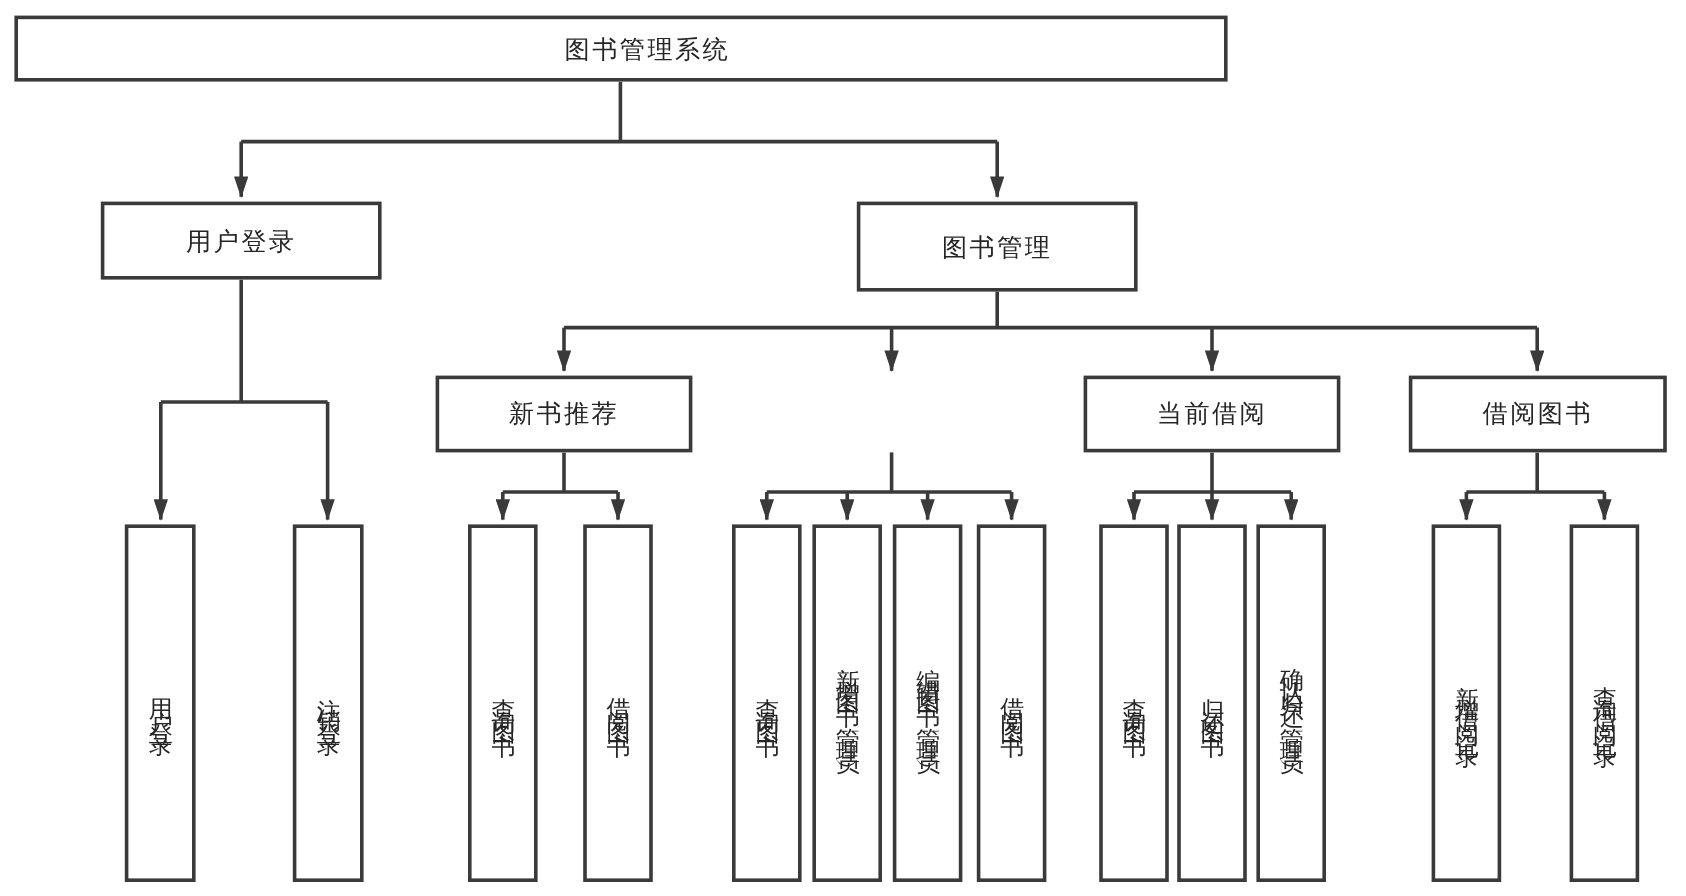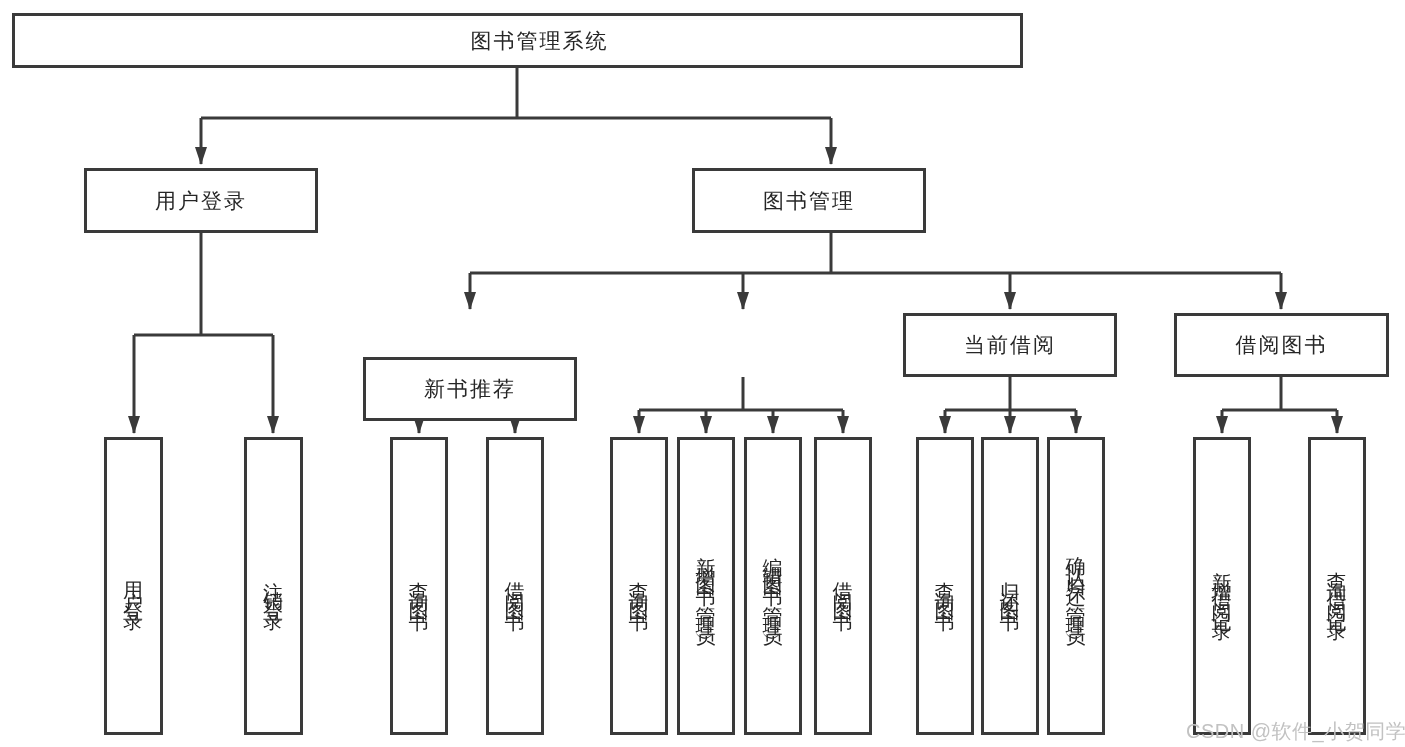--- a/index.html
+++ b/index.html
@@ -122,25 +122,25 @@
     </g>
   </svg>
 
   <div class="node hnode" style="left:12px; top:13px; width:1011px; height:55px;padding-left:44px;">
     <span>图书管理系统</span>
   </div>
 
   <div class="node hnode" style="left:84px; top:168px; width:234px; height:65px;">
     <span>用户登录</span>
   </div>
-  <div class="node hnode" style="left:692px; top:168px; width:234px; height:65px;">
+  <div class="node hnode" style="left:714px; top:168px; width:234px; height:75px;">
     <span>图书管理</span>
   </div>
 
-  <div class="node hnode" style="left:363px; top:313px; width:214px; height:64px;margin-top:44px;">
+  <div class="node hnode" style="left:363px; top:313px; width:214px; height:64px;">
     <span>新书推荐</span>
   </div>
   <div class="node hnode" style="left:903px; top:313px; width:214px; height:64px;justify-content:center;">
     <span>当前借阅</span>
   </div>
   <div class="node hnode" style="left:1174px; top:313px; width:215px; height:64px;">
     <span>借阅图书</span>
   </div>
 
   <div class="node vnode" style="left:104px; top:437px; width:59px; height:298px;">
@@ -180,15 +180,14 @@
     <span class="vtext">确认归还（管理员）</span>
   </div>
 
   <div class="node vnode" style="left:1193px; top:437px; width:58px; height:298px;">
     <span class="vtext">新增借阅记录</span>
   </div>
   <div class="node vnode" style="left:1308px; top:437px; width:58px; height:298px;">
     <span class="vtext">查询借阅记录</span>
   </div>
 
-  <div class="watermark">CSDN @软件_小贺同学</div>
 
 </div>
 
 </body></html>

